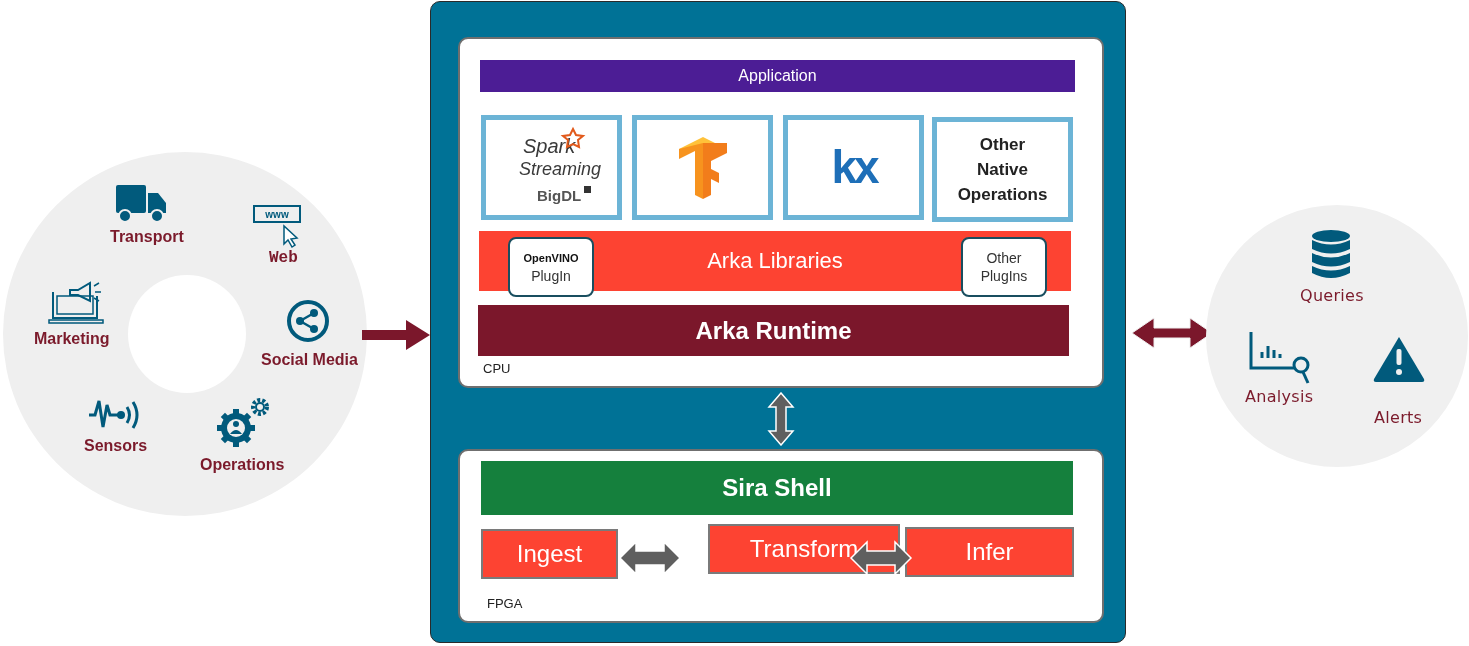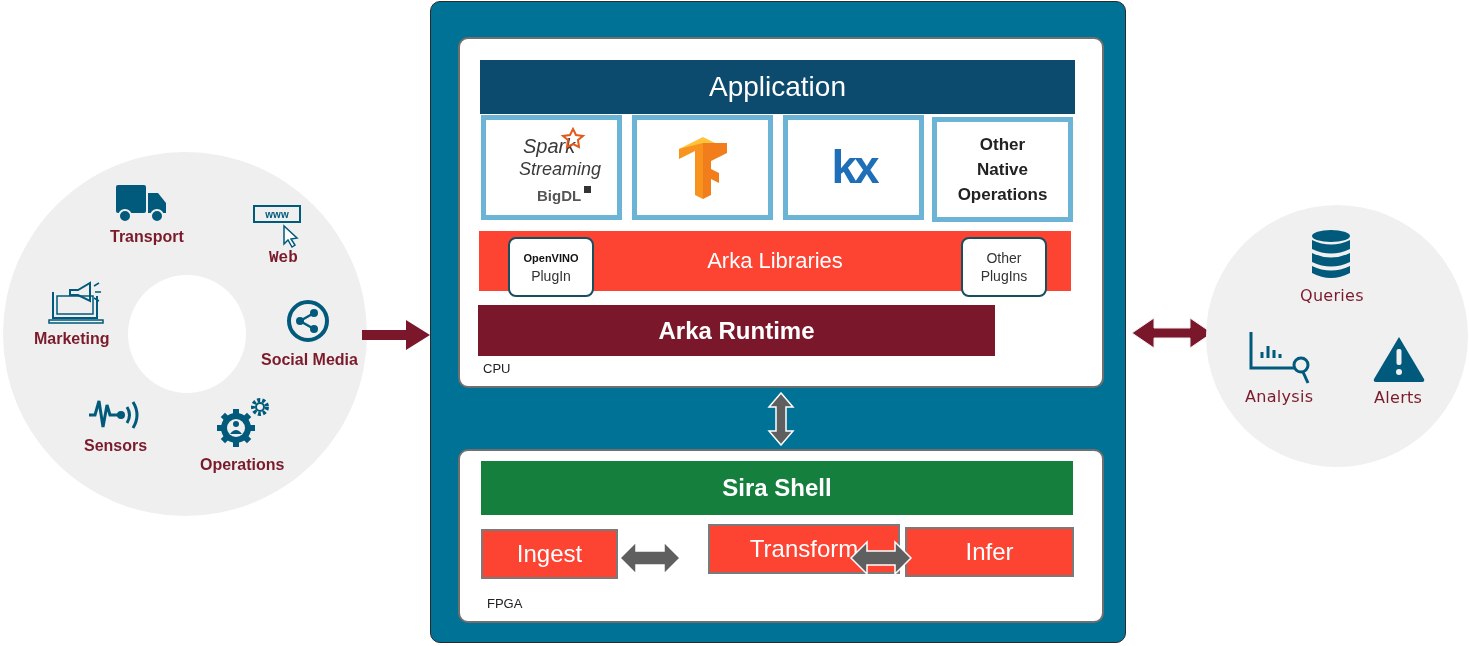--- a/index.html
+++ b/index.html
@@ -11,25 +11,25 @@
   .src-label { color:#7b1a2b; font-weight:bold; font-size:16px; white-space:nowrap; }
   .icon { fill:#015a7c; }
   
   .outc { left:1206px; top:205px; width:262px; height:262px; border-radius:50%; background:#f0f0f0; }
   .out-label { color:#7b1a2b; font-size:16px; white-space:nowrap; font-family:"DejaVu Sans", sans-serif; letter-spacing:0.3px; }
   
   .panel { left:430px; top:1px; width:696px; height:642px; background:#007296; border:1px solid #2a2a2a; border-radius:10px; box-sizing:border-box; }
   .cpu { left:458px; top:37px; width:646px; height:351px; background:#fff; border:2px solid #6f6f6f; border-radius:10px; box-sizing:border-box; }
   .fpga { left:458px; top:449px; width:646px; height:174px; background:#fff; border:2px solid #6f6f6f; border-radius:10px; box-sizing:border-box; }
   .bar { display:flex; align-items:center; justify-content:center; color:#fff; }
-  .app { left:480px; top:60px; width:595px; height:54px; background:#0c4a6e; font-size:28px; }
+  .app { left:480px; top:60px; width:595px; height:32px; background:#4c1d95; font-size:16px; }
   .fw { top:115px; width:141px; height:105px; border:5px solid #6cb4d6; background:#fff; box-sizing:border-box; display:flex; align-items:center; justify-content:center; }
   .libs { left:479px; top:231px; width:592px; height:60px; background:#fd4332; font-size:22px; }
   .plug { top:237px; height:60px; background:#fff; border:2px solid #194e5f; border-radius:8px; box-sizing:border-box; display:flex; flex-direction:column; align-items:center; justify-content:center; color:#333; font-size:14px; line-height:18px; }
-  .runtime { left:478px; top:305px; width:517px; height:51px; background:#7b172b; font-size:24px; font-weight:bold; }
+  .runtime { left:478px; top:305px; width:591px; height:51px; background:#7b172b; font-size:24px; font-weight:bold; }
   .tag { font-weight:normal; font-size:13px; color:#222; }
   .shell { left:481px; top:461px; width:592px; height:54px; background:#15803d; font-size:24px; font-weight:bold; }
   .stage { height:50px; background:#fd4332; border:2px solid #7a7a7a; box-sizing:border-box; font-size:24px; }
 </style>
 </head>
 <body>
 
 <div class="abs ring"></div>
 <div class="abs ring-hole"></div>
 
@@ -203,13 +203,13 @@
 </div>
 <div class="abs out-label" style="left:1245px;top:387px;">Analysis</div>
 
 <div class="abs" style="left:1372px;top:335px;">
   <svg width="54" height="48" viewBox="0 0 54 48">
     <path d="M27 2 l25 42 q1 3 -2 3 h-46 q-3 0 -2 -3z" fill="#015a7c"></path>
     <rect x="24.5" y="14" width="5" height="16" rx="2" fill="#f0f0f0"></rect>
     <circle cx="27" cy="37" r="3" fill="#f0f0f0"></circle>
   </svg>
 </div>
-<div class="abs out-label" style="left:1374px;top:388px;">Alerts</div>
+<div class="abs out-label" style="left:1374px;top:408px;">Alerts</div>
 
 </body></html>

